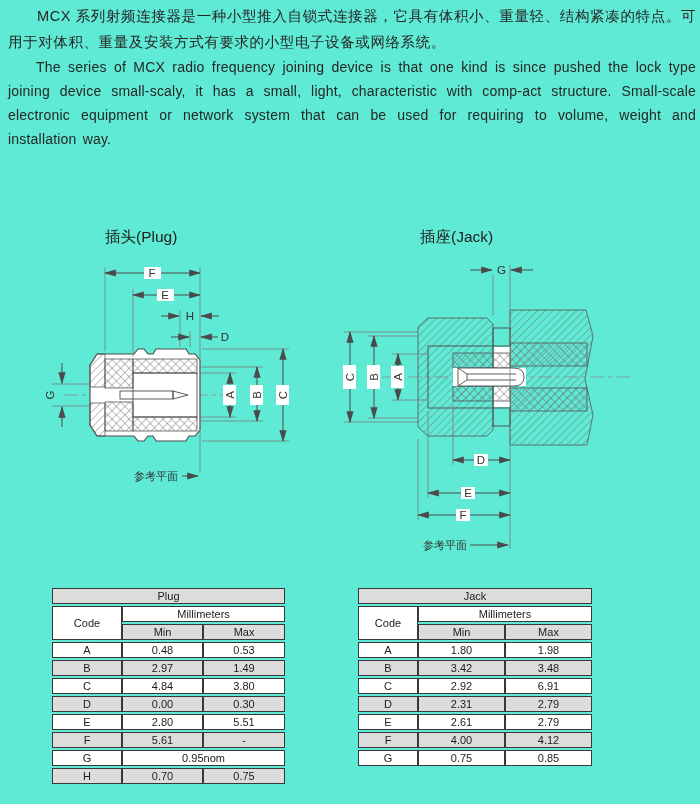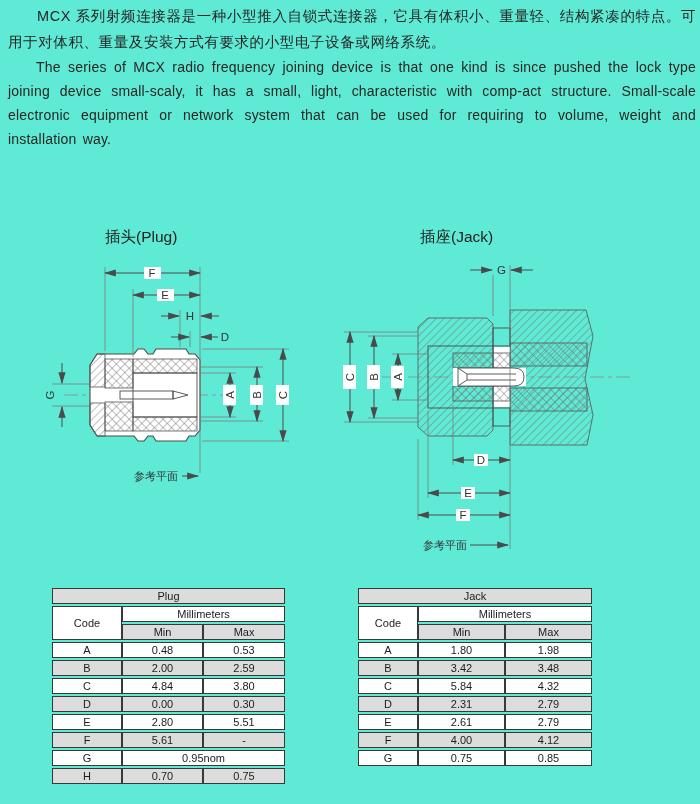--- a/index.html
+++ b/index.html
@@ -244,22 +244,22 @@
         <td class="g">Min</td>
         <td class="g">Max</td>
       </tr>
       <tr>
         <td class="w">A</td>
         <td class="w">0.48</td>
         <td class="w">0.53</td>
       </tr>
       <tr>
         <td class="g">B</td>
-        <td class="g">2.00</td>
-        <td class="g">2.59</td>
+        <td class="g">2.97</td>
+        <td class="g">1.49</td>
       </tr>
       <tr>
         <td class="w">C</td>
         <td class="w">4.84</td>
         <td class="w">3.80</td>
       </tr>
       <tr>
         <td class="g">D</td>
         <td class="g">0.00</td>
         <td class="g">0.30</td>
@@ -309,22 +309,22 @@
         <td class="w">1.80</td>
         <td class="w">1.98</td>
       </tr>
       <tr>
         <td class="g">B</td>
         <td class="g">3.42</td>
         <td class="g">3.48</td>
       </tr>
       <tr>
         <td class="w">C</td>
-        <td class="w">5.84</td>
-        <td class="w">4.32</td>
+        <td class="w">2.92</td>
+        <td class="w">6.91</td>
       </tr>
       <tr>
         <td class="g">D</td>
         <td class="g">2.31</td>
         <td class="g">2.79</td>
       </tr>
       <tr>
         <td class="w">E</td>
         <td class="w">2.61</td>
         <td class="w">2.79</td>

